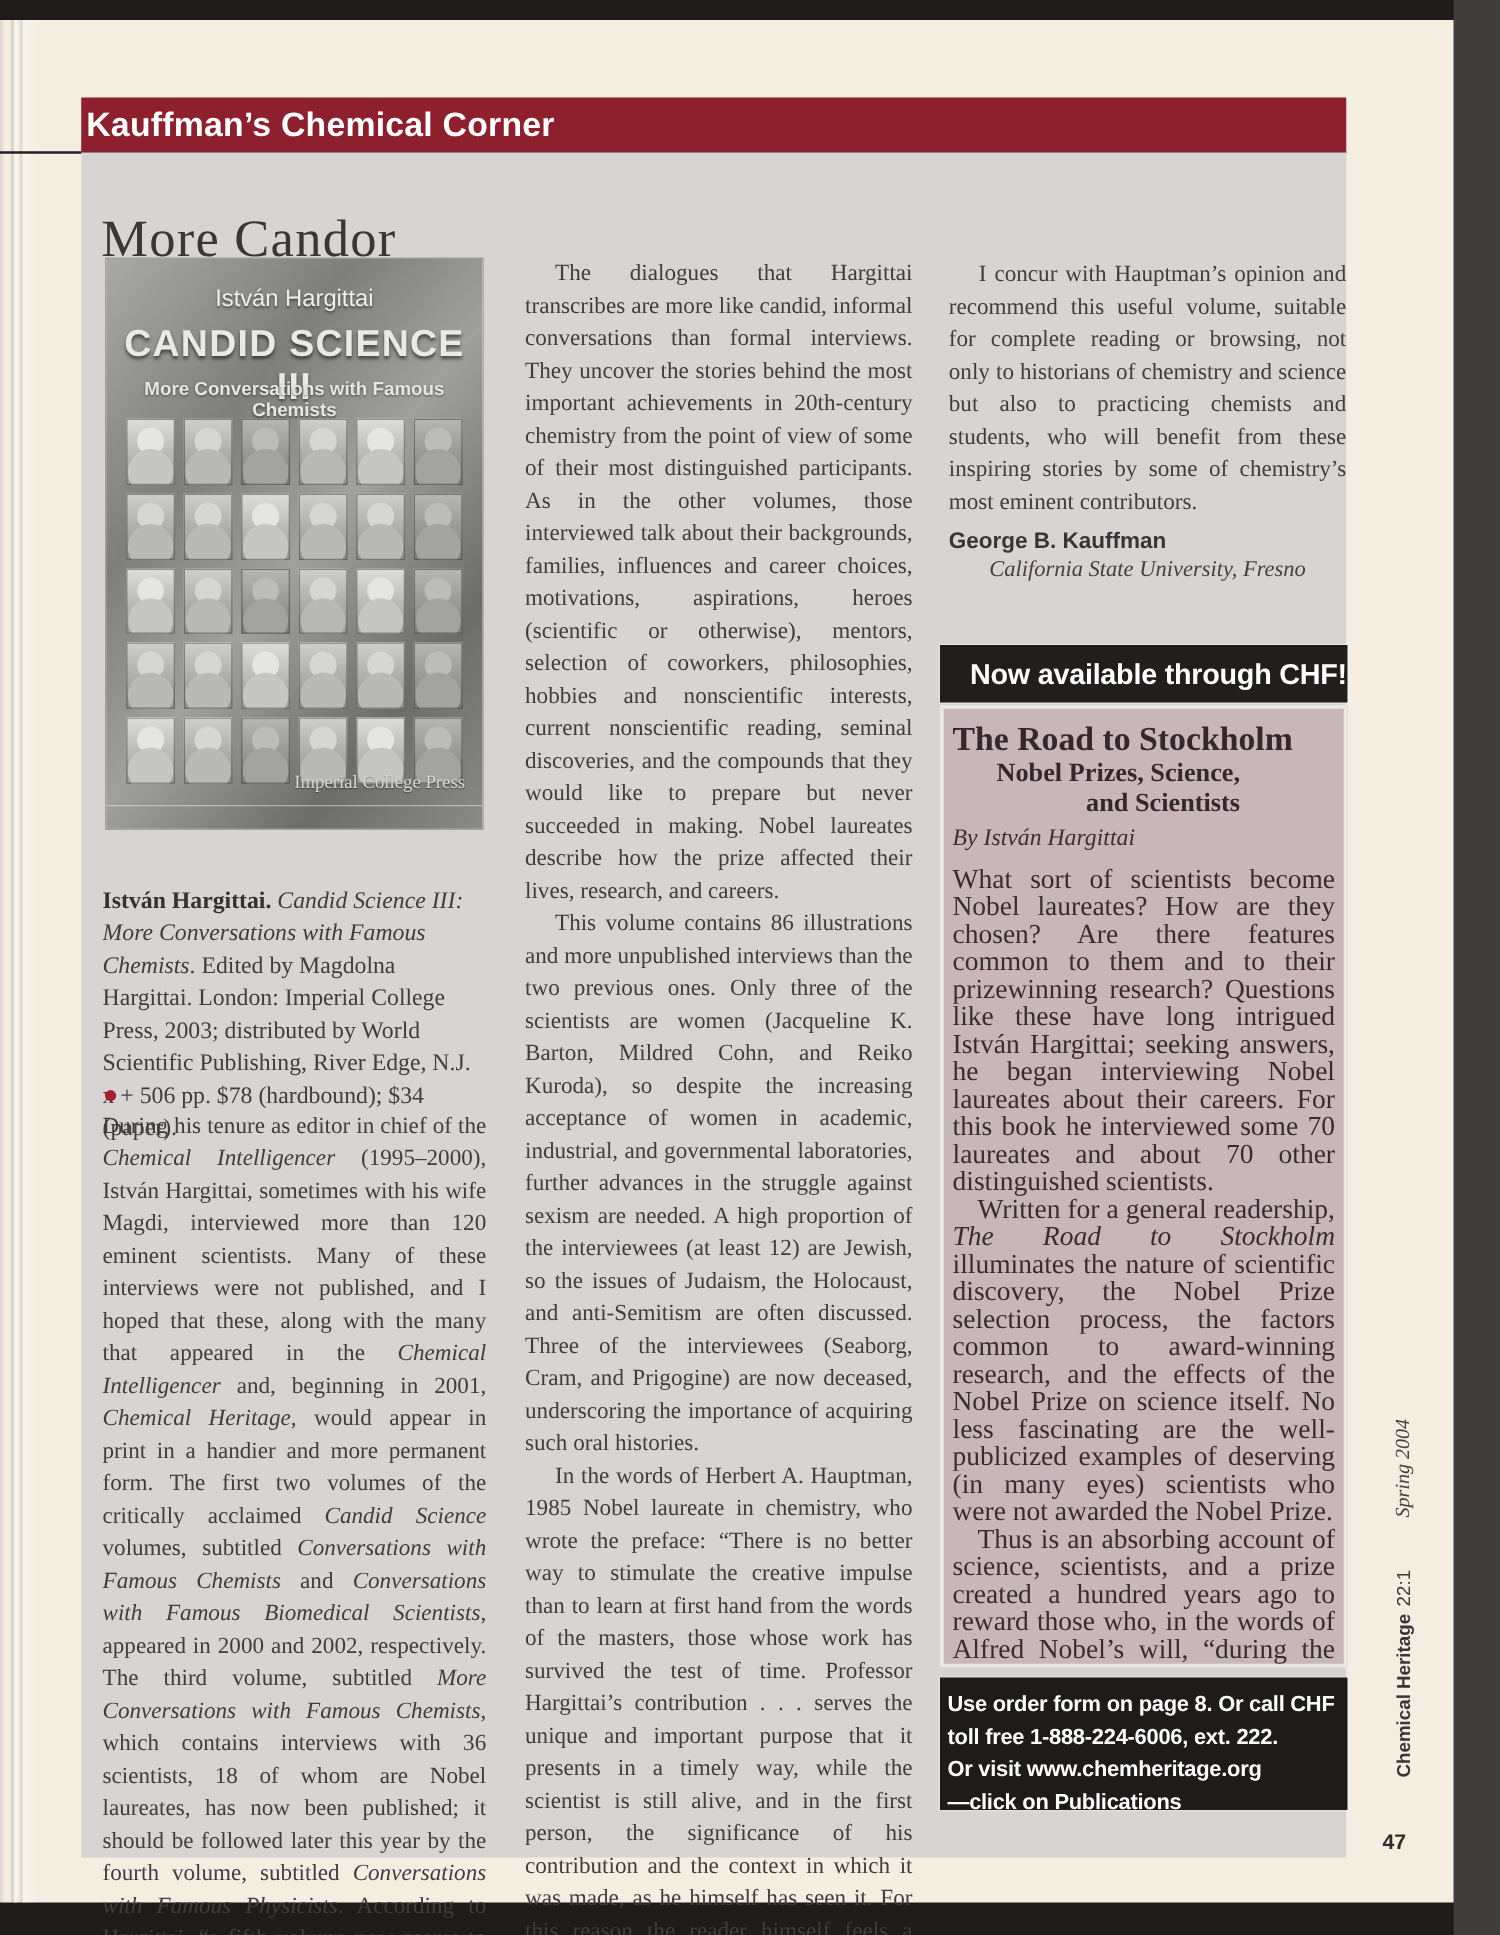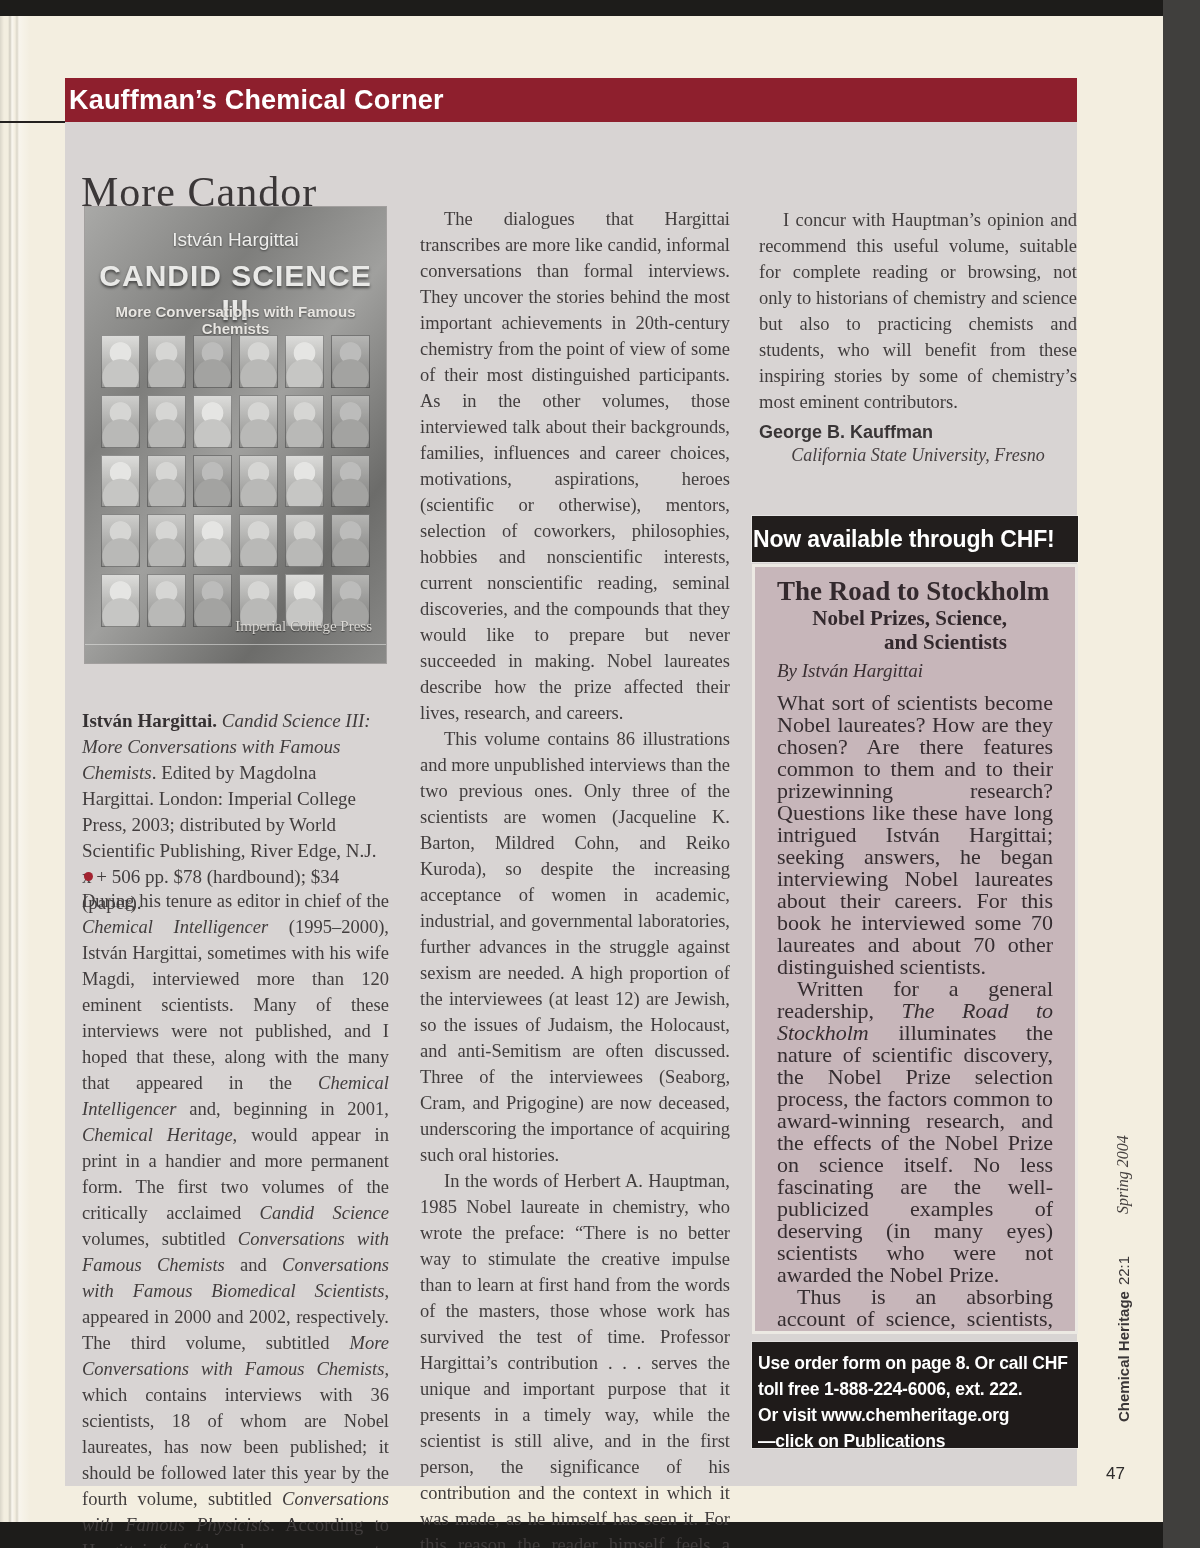--- a/index.html
+++ b/index.html
@@ -119,26 +119,26 @@
   .promo{
     position:absolute;left:687px;top:394px;width:326px;height:932px;
   }
   .promo-banner{
     position:absolute;left:0;top:0;width:100%;height:46px;
     background:#221e1d;display:flex;align-items:center;
     box-shadow:0 0 0 1px rgba(255,255,255,0.35);
   }
   .promo-banner span{
     font-family:"Liberation Sans", sans-serif;font-weight:bold;
-    font-size:23px;color:#ffffff;padding-left:1px;letter-spacing:-0.2px;
+    font-size:23px;color:#ffffff;padding-left:24px;letter-spacing:-0.2px;
   }
   .promo-body{
     position:absolute;left:0;top:48px;width:100%;height:770px;
     background:#c7b6ba;border:3px solid #ece9e3;box-sizing:border-box;
-    padding:10px 22px;overflow:hidden;
+    padding:10px 7px;overflow:hidden;
   }
   .promo-title{
     font-weight:bold;font-size:27px;color:#33292d;line-height:1.05;margin:0;
   }
   .promo-subtitle{
     font-weight:bold;font-size:21px;color:#33292d;line-height:1.12;margin:2px 0 0 0;width:230px;text-align:right;
   }
   .promo-author{
     font-style:italic;font-size:19px;color:#3a3033;margin:6px 0 10px 0;
   }
@@ -168,21 +168,21 @@
     font-family:"Liberation Sans", sans-serif;font-weight:bold;font-size:15px;color:#3a3637;
   }
   .folio-vertical .issue{
     font-family:"Liberation Sans", sans-serif;font-size:15px;color:#3a3637;margin-left:-36px;
   }
   .folio-vertical .season{
     font-style:italic;font-size:16px;color:#45403f;
   }
   .page-number{
     position:absolute;left:1106px;top:1448px;
-    font-family:"Liberation Sans", sans-serif;font-weight:normal;font-size:17px;color:#2d2b2b;
+    font-family:"Liberation Sans", sans-serif;font-weight:bold;font-size:17px;color:#2d2b2b;
   }
 </style>
 </head>
 <body>
 
 <div class="page">
   <div class="spine"></div>
   <div class="rule-top"></div>
 
   <div class="redbar">

